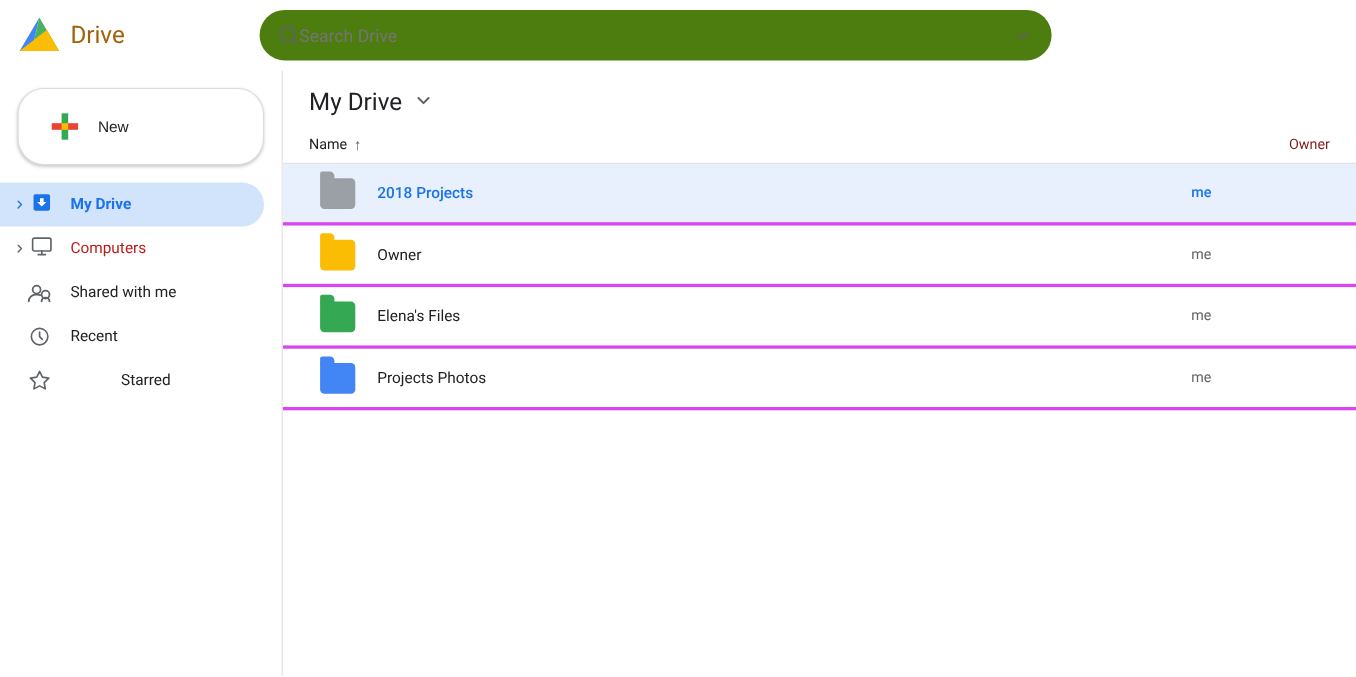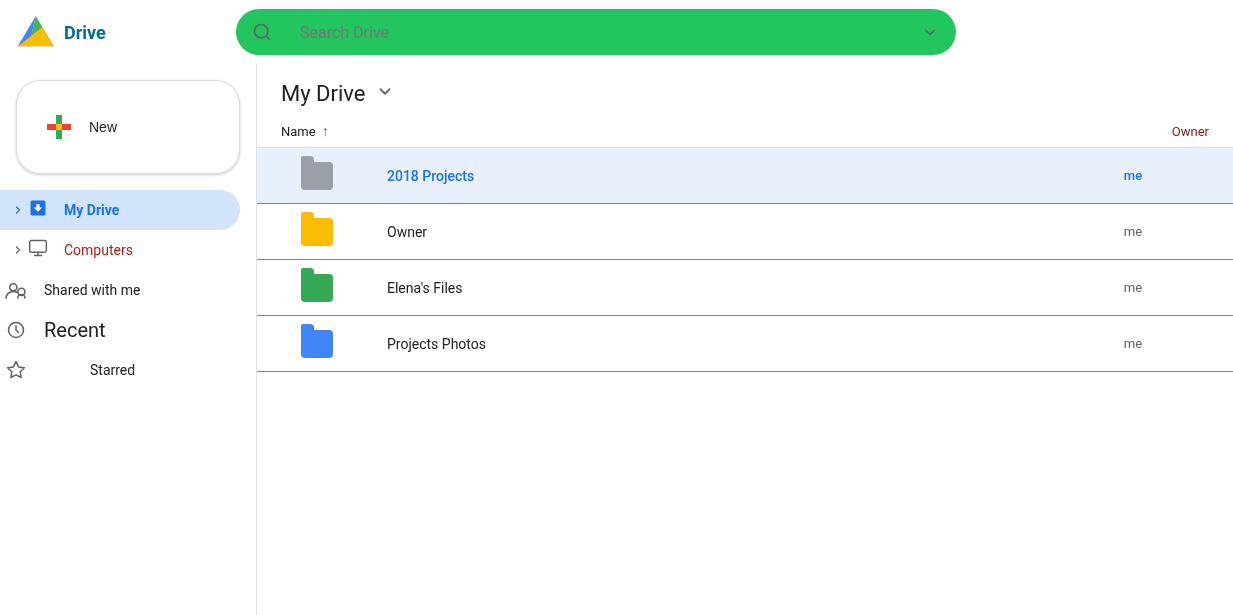--- a/index.html
+++ b/index.html
@@ -23,36 +23,36 @@
     }
 
     .logo-area {
       display: flex;
       align-items: center;
       gap: 4px;
       min-width: 220px;
     }
 
     .logo-text {
-      font-size: 18px;
-      color: #0369a1;
-      font-weight: 700;
+      font-size: 22px;
+      color: #a16207;
+      font-weight: 400;
       margin-left: 4px;
     }
 
     .search-bar {
       flex: 1;
       max-width: 720px;
-      background: #22c55e;
+      background: #4d7c0f;
       border-radius: 24px;
       display: flex;
       align-items: center;
       padding: 0 16px;
       height: 46px;
-      gap: 28px;
+      gap: 0;
     }
 
     .search-icon-wrap {
       color: #5f6368;
       font-size: 20px;
       display: flex;
       align-items: center;
     }
 
     .search-input {
@@ -86,41 +86,41 @@
       flex-shrink: 0;
       padding: 8px 0;
       overflow-y: auto;
     }
 
     .new-button {
       display: flex;
       align-items: center;
       gap: 12px;
       margin: 8px 16px 16px 16px;
-      padding: 28px 24px;
+      padding: 16px 24px;
       background: #fff;
       border: 1px solid #dadce0;
       border-radius: 24px;
       cursor: pointer;
       font-size: 14px;
       font-weight: 500;
       color: #202124;
       box-shadow: 0 1px 3px rgba(0,0,0,0.2);
       width: calc(100% - 32px);
     }
 
     .sidebar-nav {
       list-style: none;
     }
 
     .sidebar-item {
       display: flex;
       align-items: center;
       gap: 16px;
-      padding: 8px 4px;
+      padding: 8px 24px;
       border-radius: 0 24px 24px 0;
       cursor: pointer;
       font-size: 14px;
       color: #202124;
       margin-right: 16px;
       height: 40px;
     }
 
     .sidebar-item .item-icon {
       width: 24px;
@@ -226,25 +226,24 @@
       width: 120px;
       text-align: right;
       font-size: 13px;
       font-weight: 400;
       color: #7f1d1d;
     }
 
     .file-row {
       display: flex;
       align-items: center;
-      padding: 0 40px;
+      padding: 0 30px;
       height: 56px;
-      border-bottom: 1px solid #d946ef;
-      cursor: pointer;
-      gap: 34px;
+      border-bottom: 3px solid #d946ef;
+      cursor: pointer;
     }
 
     .file-row.selected {
       background: #e8f0fe;
     }
 
     .file-icon {
       width: 40px;
       height: 40px;
       display: flex;
@@ -289,21 +288,21 @@
       color: #202124;
     }
 
     .file-row.selected .file-name {
       color: #1a73e8;
       font-weight: 500;
     }
 
     .file-owner {
       width: 120px;
-      text-align: center;
+      text-align: left;
       font-size: 13px;
       color: #5f6368;
     }
 
     .file-owner.blue {
       color: #1a73e8;
       font-weight: 500;
     }
 
     
@@ -402,21 +401,21 @@
         <span style="font-size:14px;color:#202124;">Shared with me</span>
       </li>
 
       <li class="sidebar-item">
         <span class="item-icon">
           <svg width="20" height="20" viewBox="0 0 24 24" fill="none">
             <circle cx="12" cy="12" r="9" stroke="#5f6368" stroke-width="1.8"></circle>
             <path d="M12 7V12L15 15" stroke="#5f6368" stroke-width="1.8" stroke-linecap="round" stroke-linejoin="round"></path>
           </svg>
         </span>
-        <span style="font-size:20px;color:#202124;">Recent</span>
+        <span style="font-size:14px;color:#202124;">Recent</span>
       </li>
 
       <li class="sidebar-item">
         <span class="item-icon">
           <svg width="20" height="20" viewBox="0 0 24 24" fill="none">
             <path d="M12 2L15.09 8.26L22 9.27L17 14.14L18.18 21.02L12 17.77L5.82 21.02L7 14.14L2 9.27L8.91 8.26L12 2Z" stroke="#5f6368" stroke-width="1.8" stroke-linejoin="round"></path>
           </svg>
         </span>
         <span style="font-size:14px;color:#202124;margin-left:46px;">Starred</span>
       </li>

